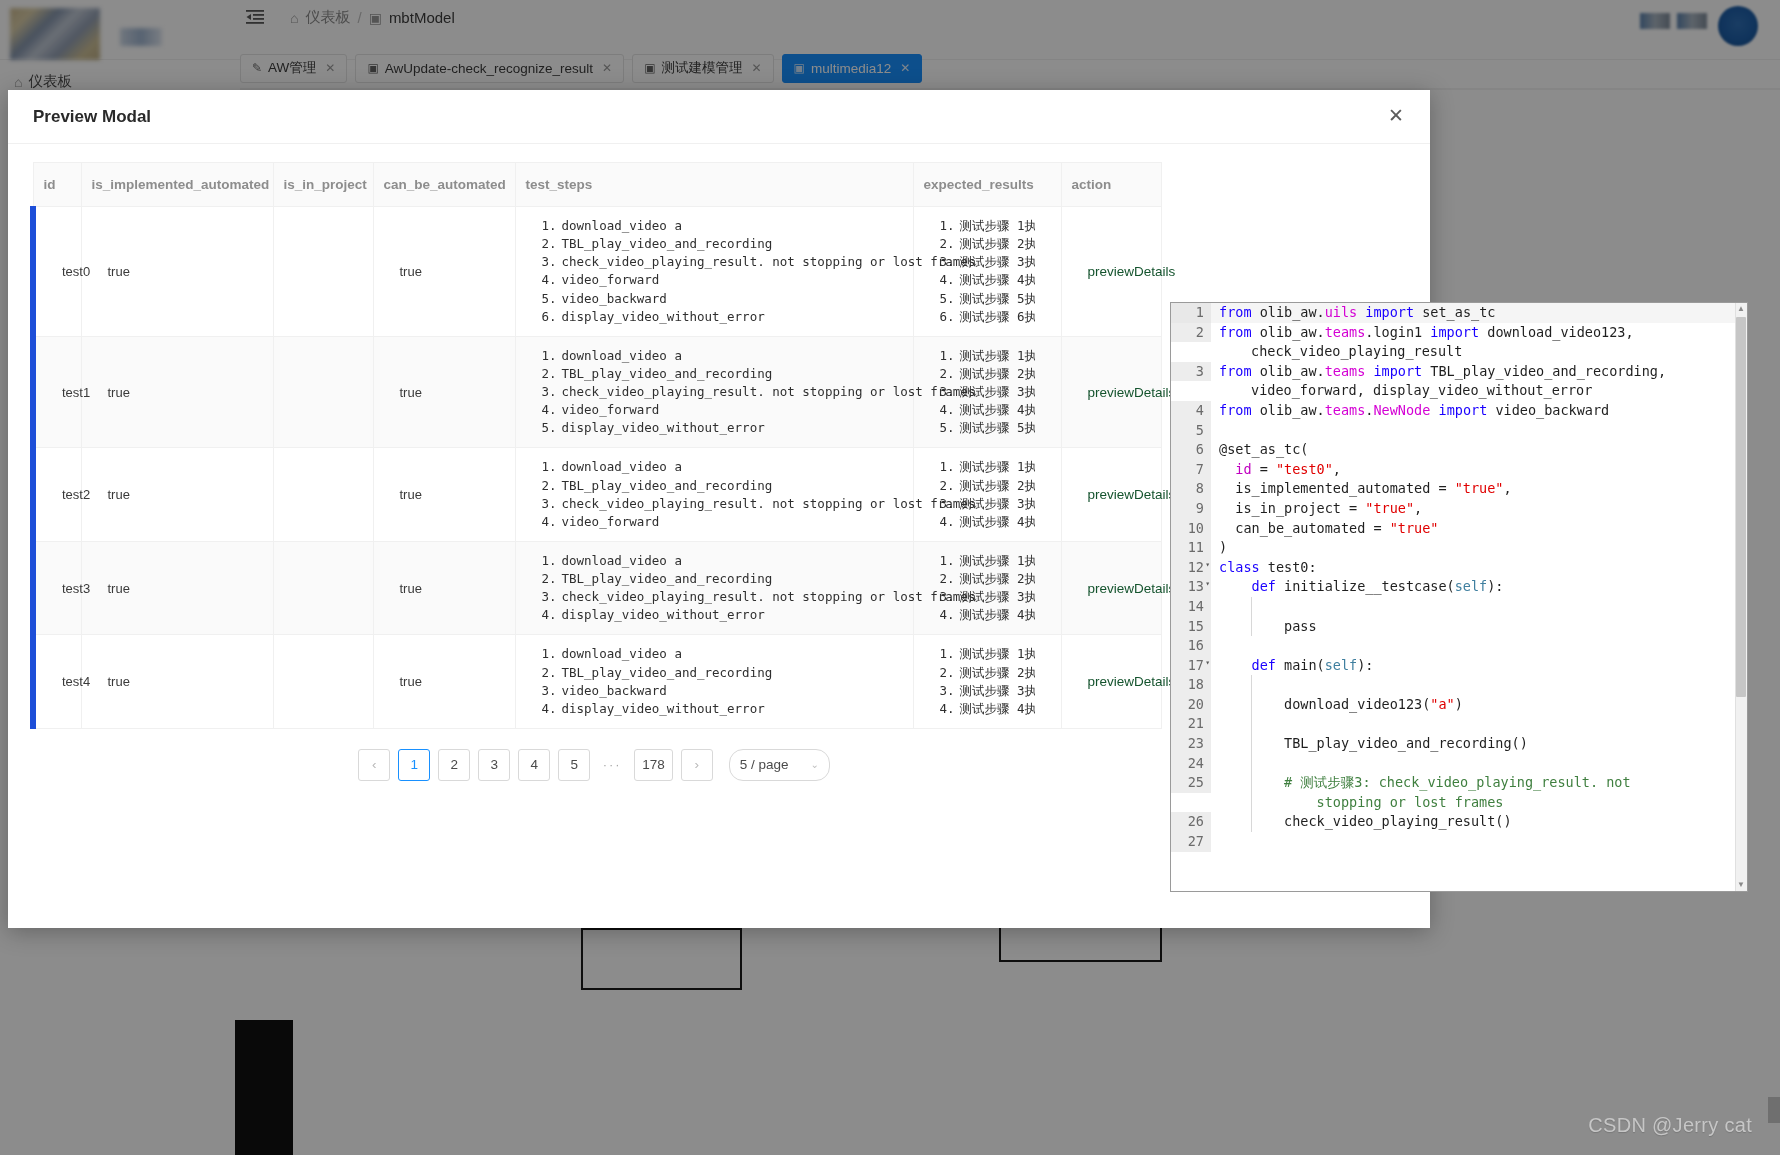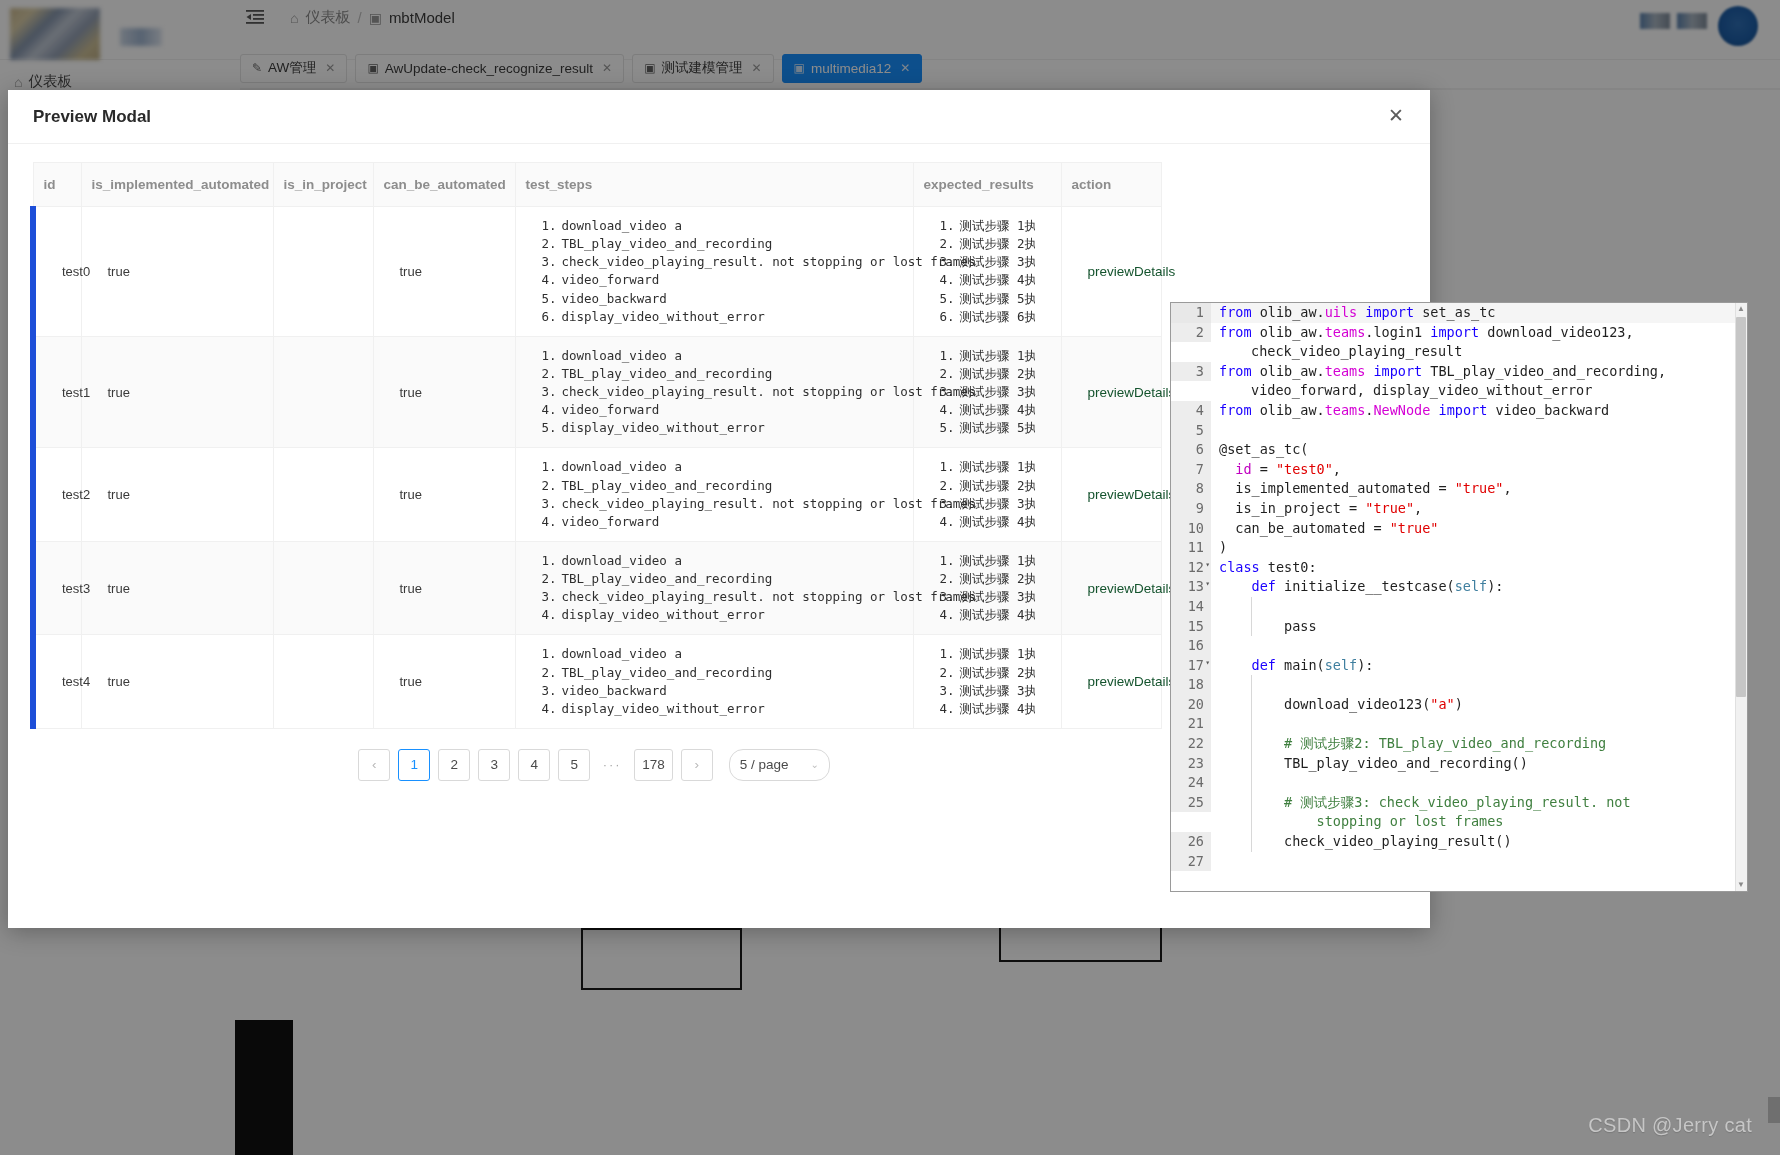--- a/index.html
+++ b/index.html
@@ -608,24 +608,20 @@
           </div>
           <div class="code-row">
             <div class="gutter">20</div>
             <div class="code-text">        download_video123(<span class="k-str">"a"</span>)<span class="ind-guide lvl2"></span></div>
           </div>
           <div class="code-row">
             <div class="gutter">21</div>
             <div class="code-text">&nbsp;<span class="ind-guide lvl2"></span></div>
           </div>
           <div class="code-row">
-            <div class="gutter">22</div>
-            <div class="code-text">        <span class="k-com"># 测试步骤2: TBL_play_video_and_recording</span><span class="ind-guide lvl2"></span></div>
-          </div>
-          <div class="code-row">
             <div class="gutter">23</div>
             <div class="code-text">        TBL_play_video_and_recording()<span class="ind-guide lvl2"></span></div>
           </div>
           <div class="code-row">
             <div class="gutter">24</div>
             <div class="code-text">&nbsp;<span class="ind-guide lvl2"></span></div>
           </div>
           <div class="code-row">
             <div class="gutter">25</div>
             <div class="code-text">        <span class="k-com"># 测试步骤3: check_video_playing_result. not</span><span class="ind-guide lvl2"></span></div>

